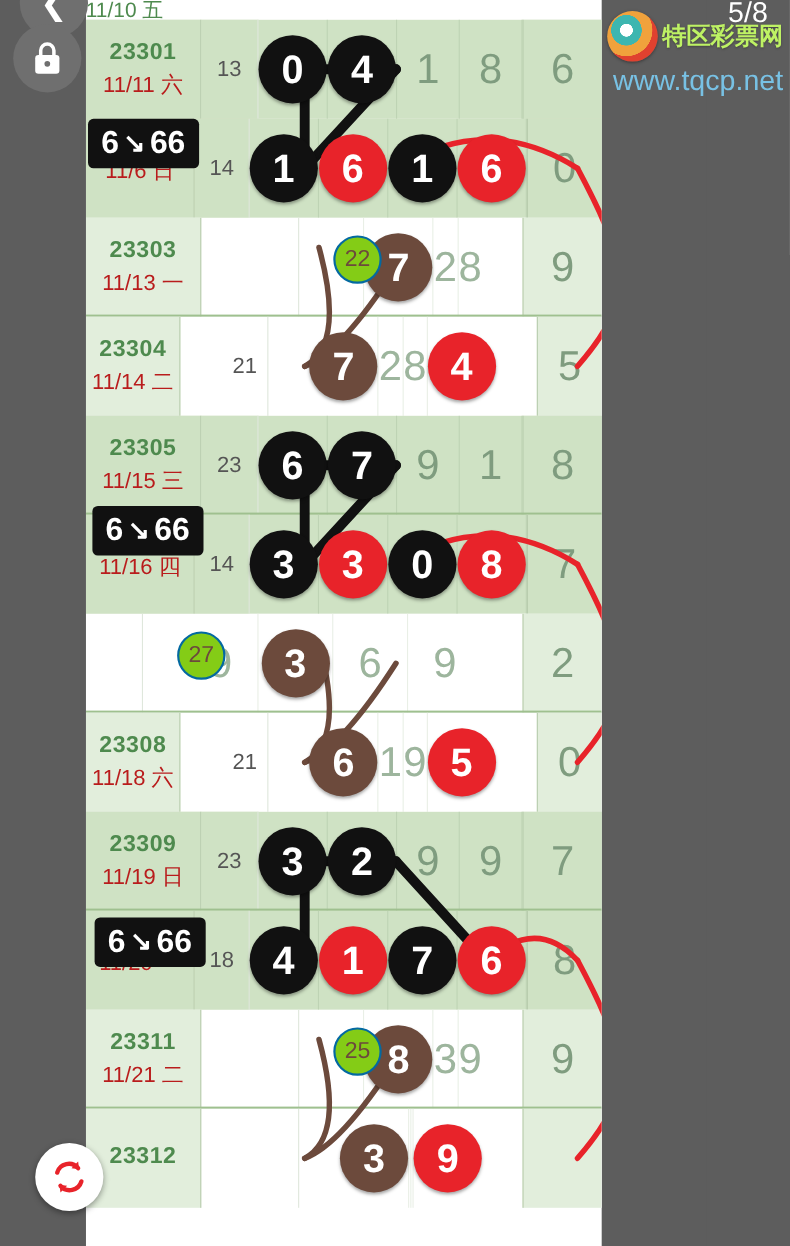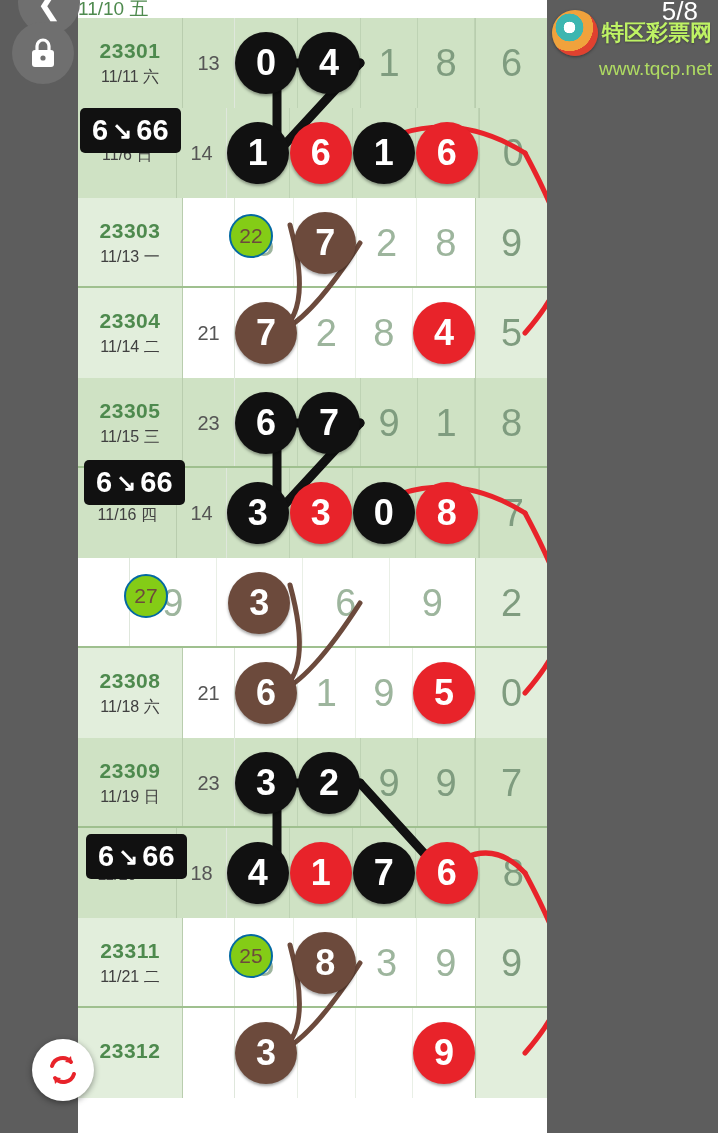--- a/index.html
+++ b/index.html
@@ -17,35 +17,35 @@
     background:#ffffff;
     overflow:hidden;
   }
   .row{
     position:relative;
     display:flex;
     height:90px;
     box-sizing:border-box;
   }
   .row.green{ background:#cfe2c4; }
-  .row.white{ background:#ffffff; }
+  .row.white{ background:#ffffff;gap:37px; }
   .c-id{
     width:105px;
     box-sizing:border-box;
     border-right:1px solid #b9cdae;
     display:flex;flex-direction:column;
     align-items:center;justify-content:center;
     background:#cfe2c4;
   }
   .row.white .c-id{ background:#e2eedc; }
   .c-id .iss{
     color:#4e8a4e;font-size:21px;font-weight:bold;letter-spacing:.5px;
   }
   .c-id .dt{
-    color:#404040;font-size:16px;margin-top:4px;
+    color:#b91c1c;font-size:20px;margin-top:4px;
   }
   .c-sum{
     width:52px;
     display:flex;align-items:center;justify-content:center;
     color:#555;font-size:20px;
     border-right:1px solid #dfe7dc;
     box-sizing:border-box;
   }
   .row.green .c-sum{ background:#cfe2c4; }
   .cells{
@@ -141,21 +141,21 @@
     position:absolute;right:6px;top:10px;
     display:flex;align-items:center;gap:4px;z-index:40;
   }
   #logo .circle{
     width:46px;height:46px;border-radius:50%;
     background:radial-gradient(circle at 38% 38%,#fff 0 14%,#3db6b0 15% 34%,#f0a23c 35% 58%,#e0412f 59% 100%);
     box-shadow:0 1px 3px rgba(0,0,0,.4);
   }
   #logo .txt{color:#bef264;font-size:22px;font-weight:bold;text-shadow:0 1px 2px rgba(0,0,0,.3);}
   #wmurl{
-    position:absolute;right:6px;top:58px;color:#bef264;font-size:19px;opacity:.85;z-index:40;
+    position:absolute;right:6px;top:58px;color:#7dd3fc;font-size:26px;opacity:.85;z-index:40;
   }
   #pager{
     position:absolute;right:20px;top:-4px;color:#fff;font-size:26px;z-index:40;
   }
   .topcut{
     position:absolute;left:0;top:0;width:100%;height:18px;
     display:flex;align-items:center;
     color:#4e8a4e;font-size:19px;
   }
 </style>

